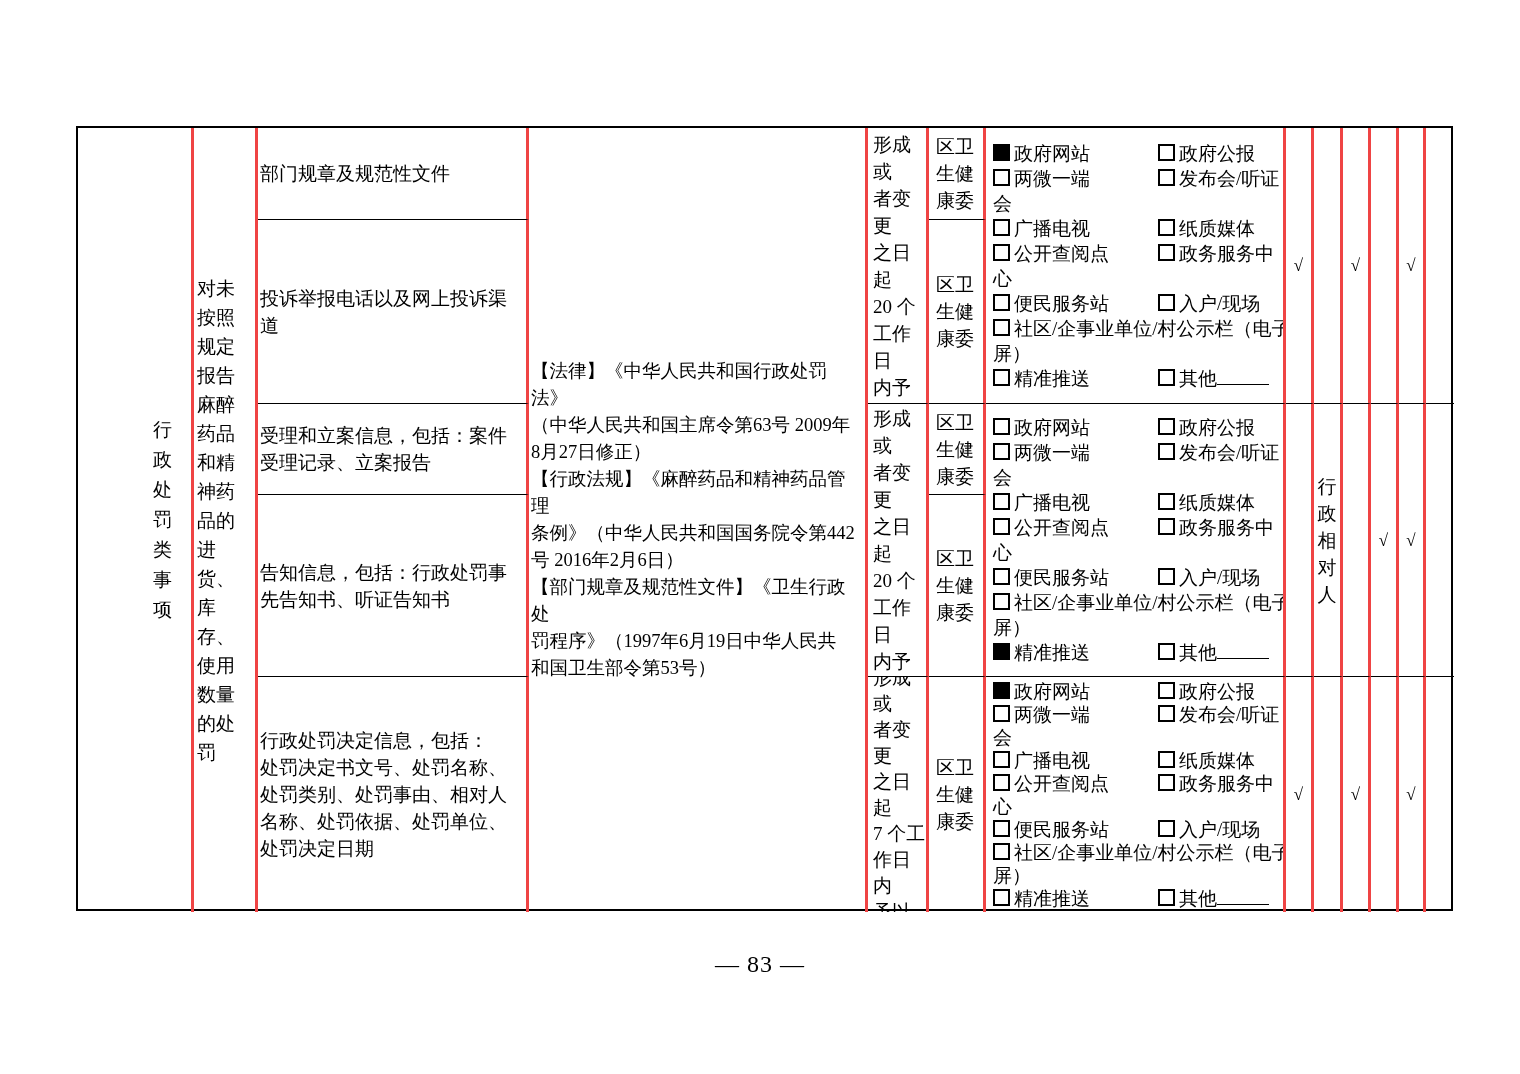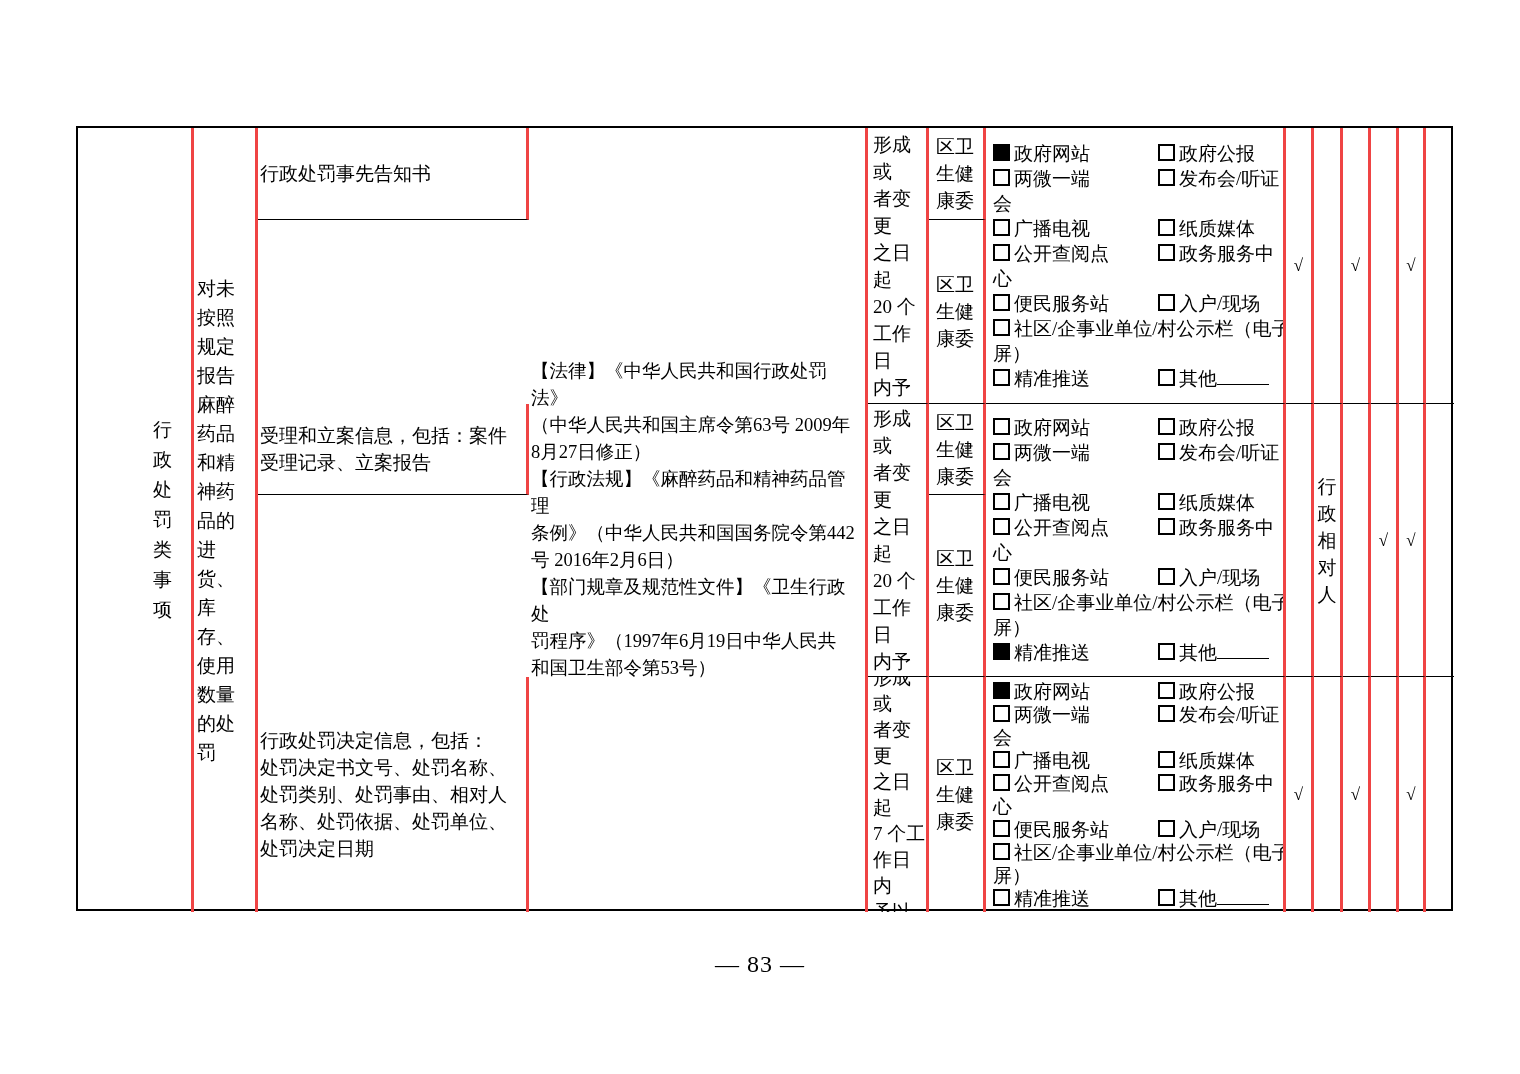--- a/index.html
+++ b/index.html
@@ -44,22 +44,24 @@
 </head>
 <body>
 
 <div class="tbl">
 
 
   <div class="cell ctr eb" style="left:56px;top:0;width:60px;height:784px;padding:0 10px;line-height:30px;">行政处罚类事项</div>
 
   <div class="cell lft eb" style="left:116px;top:0;width:64px;height:784px;padding:0 3px;line-height:29px;">对未按照规定报告麻醉药品和精神药品的进货、库存、使用数量的处罚</div>
 
-  <div class="cell lft" style="left:180px;top:0;width:271px;height:92px;padding:0 2px;">行政处罚事先告知书</div>
+  <div class="cell lft" style="left:180px;top:0;width:271px;height:92px;padding:0 2px;">部门规章及规范性文件</div>
+  <div class="cell lft" style="left:180px;top:92px;width:271px;height:184px;padding:0 2px;">投诉举报电话以及网上投诉渠道</div>
   <div class="cell lft" style="left:180px;top:276px;width:271px;height:91px;padding:0 2px;">受理和立案信息，包括：案件受理记录、立案报告</div>
+  <div class="cell lft" style="left:180px;top:367px;width:271px;height:182px;padding:0 2px;">告知信息，包括：行政处罚事先告知书、听证告知书</div>
   <div class="cell lft eb pre" style="left:180px;top:549px;width:271px;height:235px;padding:0 2px;">行政处罚决定信息，包括：
 处罚决定书文号、处罚名称、处罚类别、处罚事由、相对人名称、处罚依据、处罚单位、处罚决定日期</div>
 
   <div class="cell lft eb pre" style="left:451px;top:0;width:339px;height:784px;padding:16px 2px;font-size:18.5px;">【法律】《中华人民共和国行政处罚法》
 （中华人民共和国主席令第63号 2009年
 8月27日修正）
 【行政法规】《麻醉药品和精神药品管理
 条例》（中华人民共和国国务院令第442
 号 2016年2月6日）
 【部门规章及规范性文件】《卫生行政处

